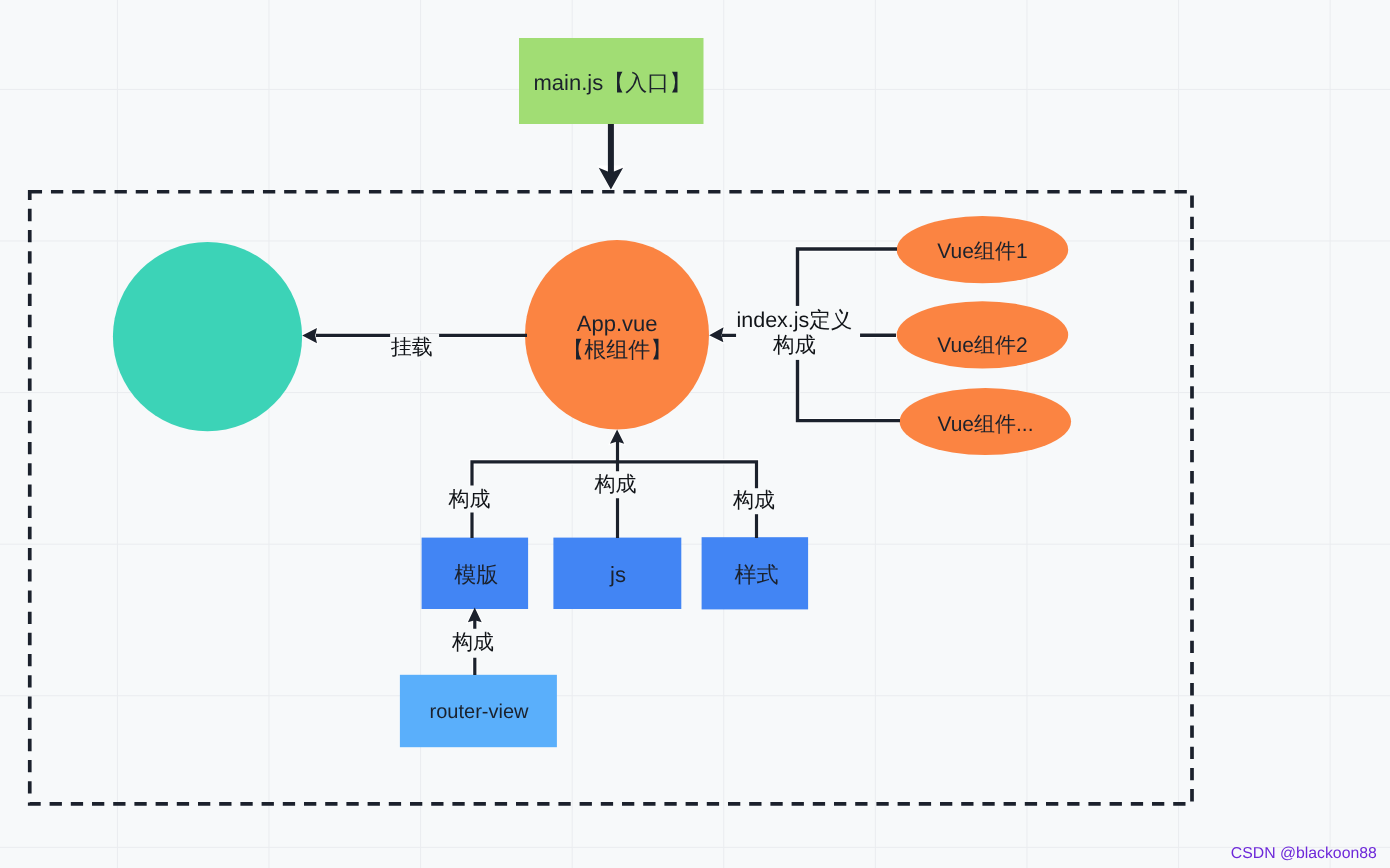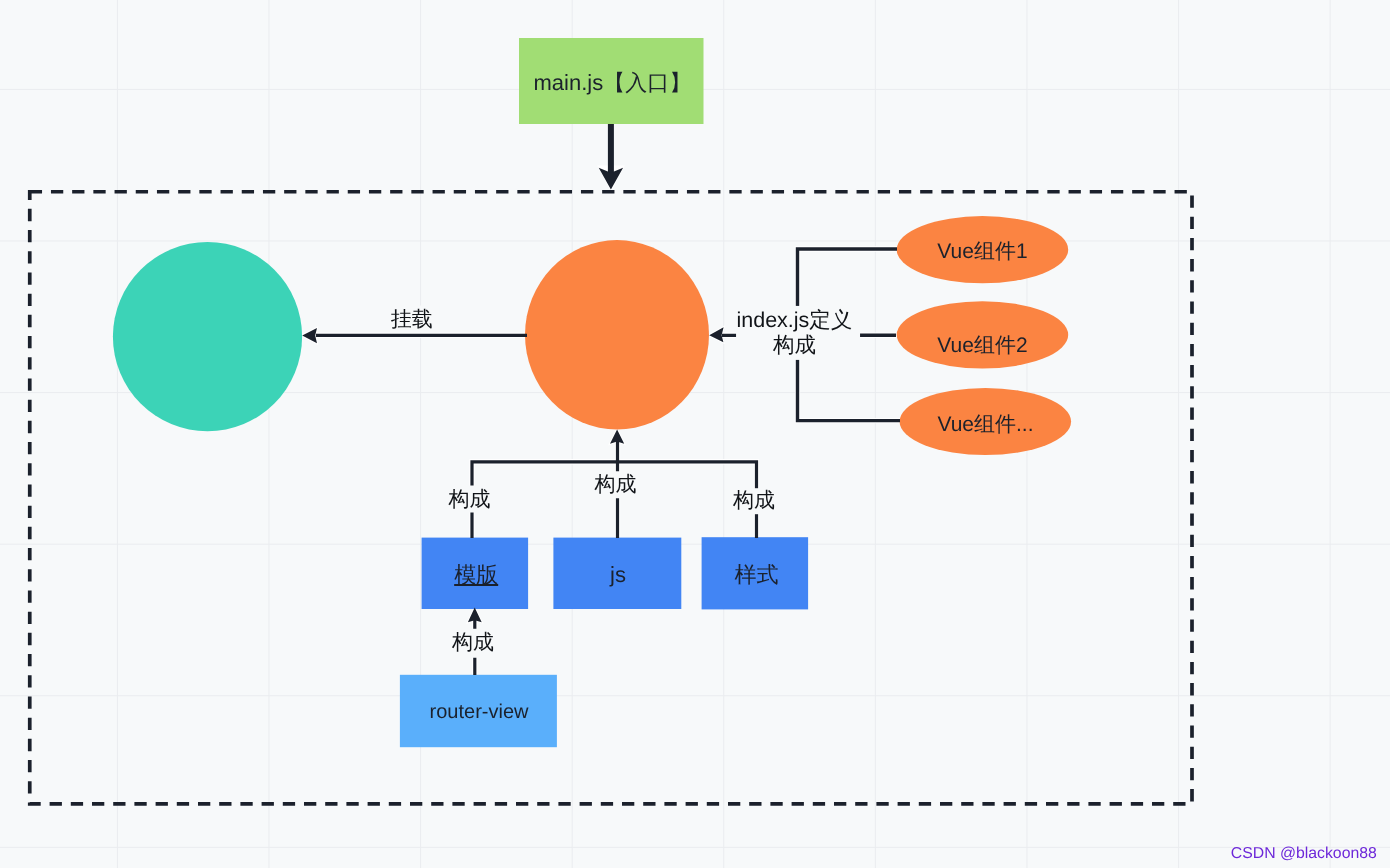--- a/index.html
+++ b/index.html
@@ -78,31 +78,35 @@
     <path d="M617.5 538 L617.5 441" stroke="#1b212c" stroke-width="3.2" fill="none"></path>
     <path d="M617.1 429.6 L610 443.8 L617.1 441.6 L624.2 443.8 Z" fill="#1b212c"></path>
 
     <path d="M474.8 675 L474.8 619.8" stroke="#1b212c" stroke-width="3.2" fill="none"></path>
     <path d="M474.7 607.6 L467.9 622.3 L474.7 620.3 L481.7 622.3 Z" fill="#1b212c"></path>
   </svg>
 
   <div class="tx" style="left:612.3px;top:83.3px;font-size:22px;">main.js【入口】</div>
 
 
+  <div class="tx" style="left:617.2px;top:336.3px;font-size:22px;line-height:25.5px;">
+    <div>App.vue</div>
+    <div>【根组件】</div>
+  </div>
 
   <div class="tx" style="left:982.5px;top:251.5px;font-size:21px;">Vue组件1</div>
   <div class="tx" style="left:982.5px;top:346px;font-size:21px;">Vue组件2</div>
   <div class="tx" style="left:985.5px;top:424.5px;font-size:21px;">Vue组件...</div>
 
-  <div class="tx" style="left:476.2px;top:575px;font-size:22px;text-decoration:underline;">模版</div>
+  <div class="tx" style="left:476.2px;top:575px;font-size:22px;">模版</div>
   <div class="tx" style="left:618px;top:574.8px;font-size:22px;">js</div>
   <div class="tx" style="left:756.4px;top:575px;font-size:22px;">样式</div>
   <div class="tx" style="left:479px;top:711.5px;font-size:20px;">router-view</div>
 
-  <div class="edgelbl" style="left:414.5px;top:319px;font-size:21px;line-height:27px;padding:0 6.7px 0 1.1px;">挂载</div>
+  <div class="edgelbl" style="left:414.5px;top:347px;font-size:21px;line-height:27px;padding:0 6.7px 0 1.1px;">挂载</div>
 
   <div class="edgelbl" style="left:798.4px;top:333px;font-size:21.5px;line-height:25.4px;padding:1.7px 8px 1.7px 0;">
     <div>index.js定义</div>
     <div>构成</div>
   </div>
 
   <div class="edgelbl" style="left:469.5px;top:499.4px;font-size:21px;line-height:27px;">构成</div>
   <div class="edgelbl" style="left:615.5px;top:484.8px;font-size:21px;line-height:27.5px;">构成</div>
   <div class="edgelbl" style="left:754px;top:501.2px;font-size:21px;line-height:25.6px;">构成</div>
   <div class="edgelbl" style="left:473px;top:643px;font-size:21px;line-height:28.5px;">构成</div>

